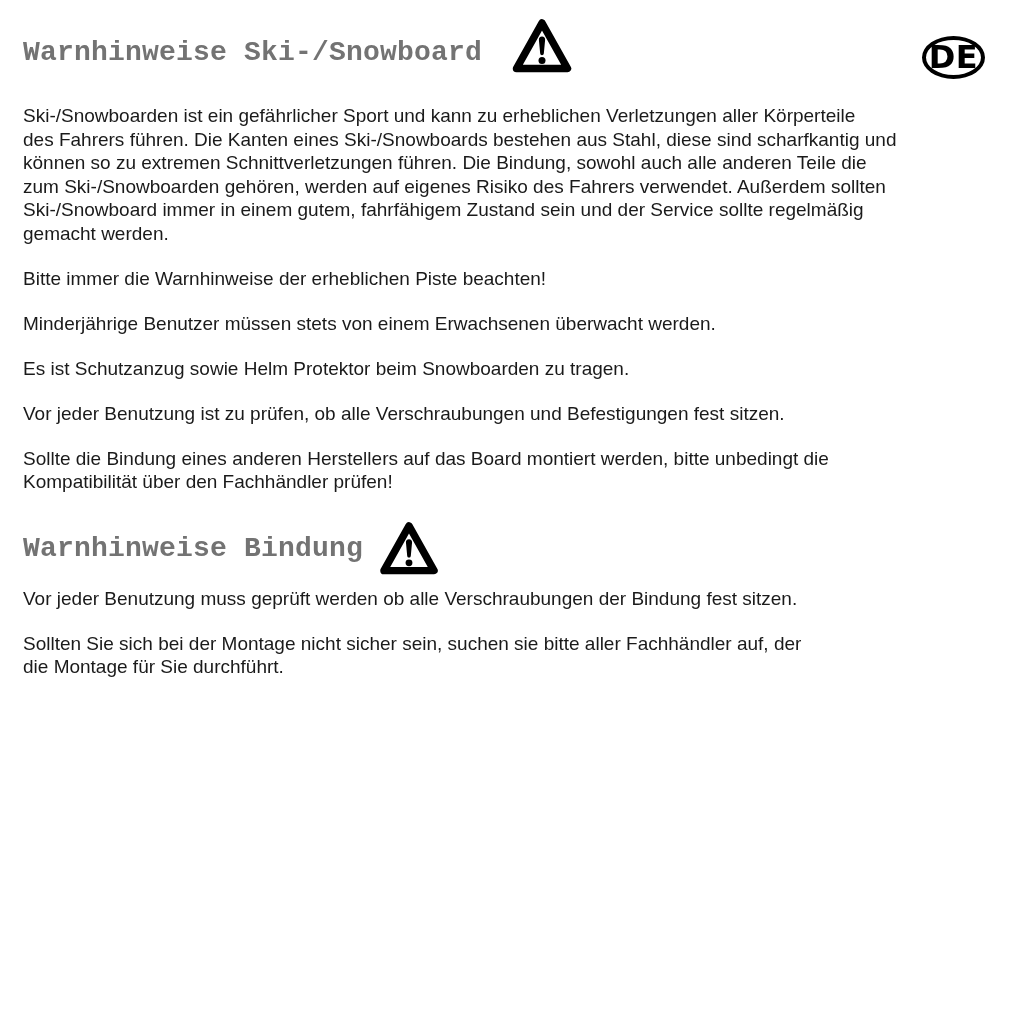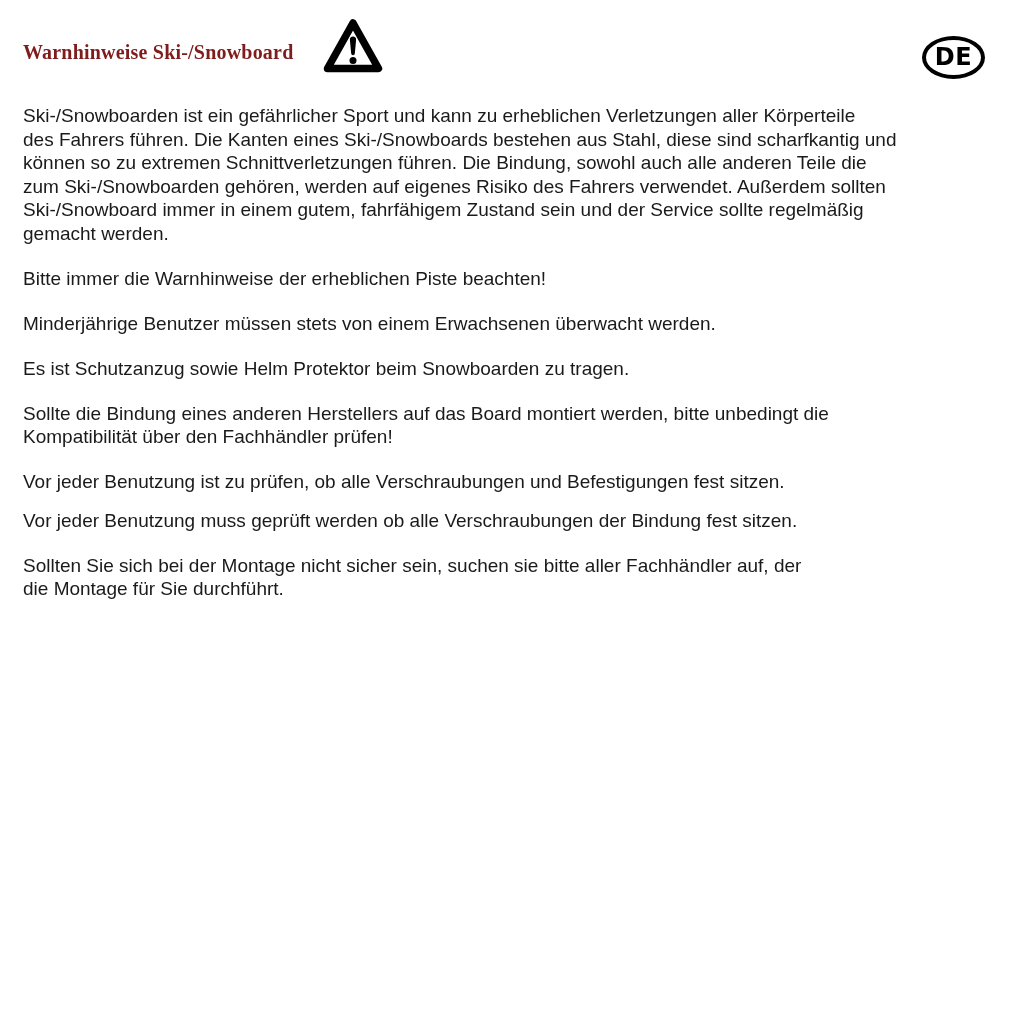--- a/index.html
+++ b/index.html
@@ -16,51 +16,51 @@
     line-height: 23.5px;
     color: #1a1a1a;
   }
   .header-row {
     display: flex;
     align-items: center;
   }
   .h1-row { margin-top: 23px; height: 60px; gap: 30px; }
   .h2-row { margin-top: 26px; height: 58px; gap: 16px; }
   .doc-heading {
-    font-family: Liberation Serif, serif;
+    font-family: Liberation Mono, monospace;
     font-weight: bold;
-    font-size: 20px;
-    color: #7f1d1d;
+    font-size: 28px;
+    color: #737373;
     letter-spacing: 0.2px;
     white-space: nowrap;
   }
   .warning-triangle { flex: 0 0 auto; display: block; }
   .para {
     white-space: pre-line;
     margin-top: 21.5px;
   }
   .para-first { margin-top: 21px; }
-  .para-first-b { margin-top: 15px; }
+  .para-first-b { margin-top: 9px; }
   .lang-badge {
     position: absolute;
     top: 36px;
     right: 42px;
     width: 63px;
     height: 43px;
     border: 4px solid #000000;
     border-radius: 50%;
     display: flex;
     align-items: center;
     justify-content: center;
     background: #ffffff;
   }
   .lang-badge span {
     font-family: "DejaVu Sans", sans-serif;
     font-weight: bold;
-    font-size: 24px;
+    font-size: 32px;
     color: #000000;
     letter-spacing: 0.5px;
   }
 </style>
 </head>
 <body>
 
 <div class="page">
 
   <div class="lang-badge">
@@ -78,22 +78,30 @@
 
   <p class="para para-first">Ski-/Snowboarden ist ein gefährlicher Sport und kann zu erheblichen Verletzungen aller Körperteile
 des Fahrers führen. Die Kanten eines Ski-/Snowboards bestehen aus Stahl, diese sind scharfkantig und
 können so zu extremen Schnittverletzungen führen. Die Bindung, sowohl auch alle anderen Teile die
 zum Ski-/Snowboarden gehören, werden auf eigenes Risiko des Fahrers verwendet. Außerdem sollten
 Ski-/Snowboard immer in einem gutem, fahrfähigem Zustand sein und der Service sollte regelmäßig
 gemacht werden.</p>
   <p class="para">Bitte immer die Warnhinweise der erheblichen Piste beachten!</p>
   <p class="para">Minderjährige Benutzer müssen stets von einem Erwachsenen überwacht werden.</p>
   <p class="para">Es ist Schutzanzug sowie Helm Protektor beim Snowboarden zu tragen.</p>
+  <p class="para">Vor jeder Benutzung ist zu prüfen, ob alle Verschraubungen und Befestigungen fest sitzen.</p>
   <p class="para">Sollte die Bindung eines anderen Herstellers auf das Board montiert werden, bitte unbedingt die
 Kompatibilität über den Fachhändler prüfen!</p>
-  <p class="para">Vor jeder Benutzung ist zu prüfen, ob alle Verschraubungen und Befestigungen fest sitzen.</p>
 
+  <div class="header-row h2-row">
+    <div class="doc-heading">Warnhinweise Bindung</div>
+    <svg class="warning-triangle" width="60" height="58" viewBox="0 0 60 59">
+      <path d="M30 6 L55.5 51.5 L4.5 51.5 Z" fill="#ffffff" stroke="#000000" stroke-width="7.5" stroke-linejoin="round"></path>
+      <path d="M30 19.5 c2.1 0 3.3 1.3 3.1 3.4 l-1.25 13.4 c-0.11 1.2 -0.85 1.95 -1.85 1.95 c-1 0 -1.74 -0.75 -1.85 -1.95 l-1.25 -13.4 c-0.2 -2.1 1 -3.4 3.1 -3.4 Z" fill="#000000"></path>
+      <circle cx="30" cy="43.6" r="3.5" fill="#000000"></circle>
+    </svg>
+  </div>
 
   <p class="para para-first-b">Vor jeder Benutzung muss geprüft werden ob alle Verschraubungen der Bindung fest sitzen.</p>
   <p class="para">Sollten Sie sich bei der Montage nicht sicher sein, suchen sie bitte aller Fachhändler auf, der
 die Montage für Sie durchführt.</p>
 
 </div>
 
 </body></html>

